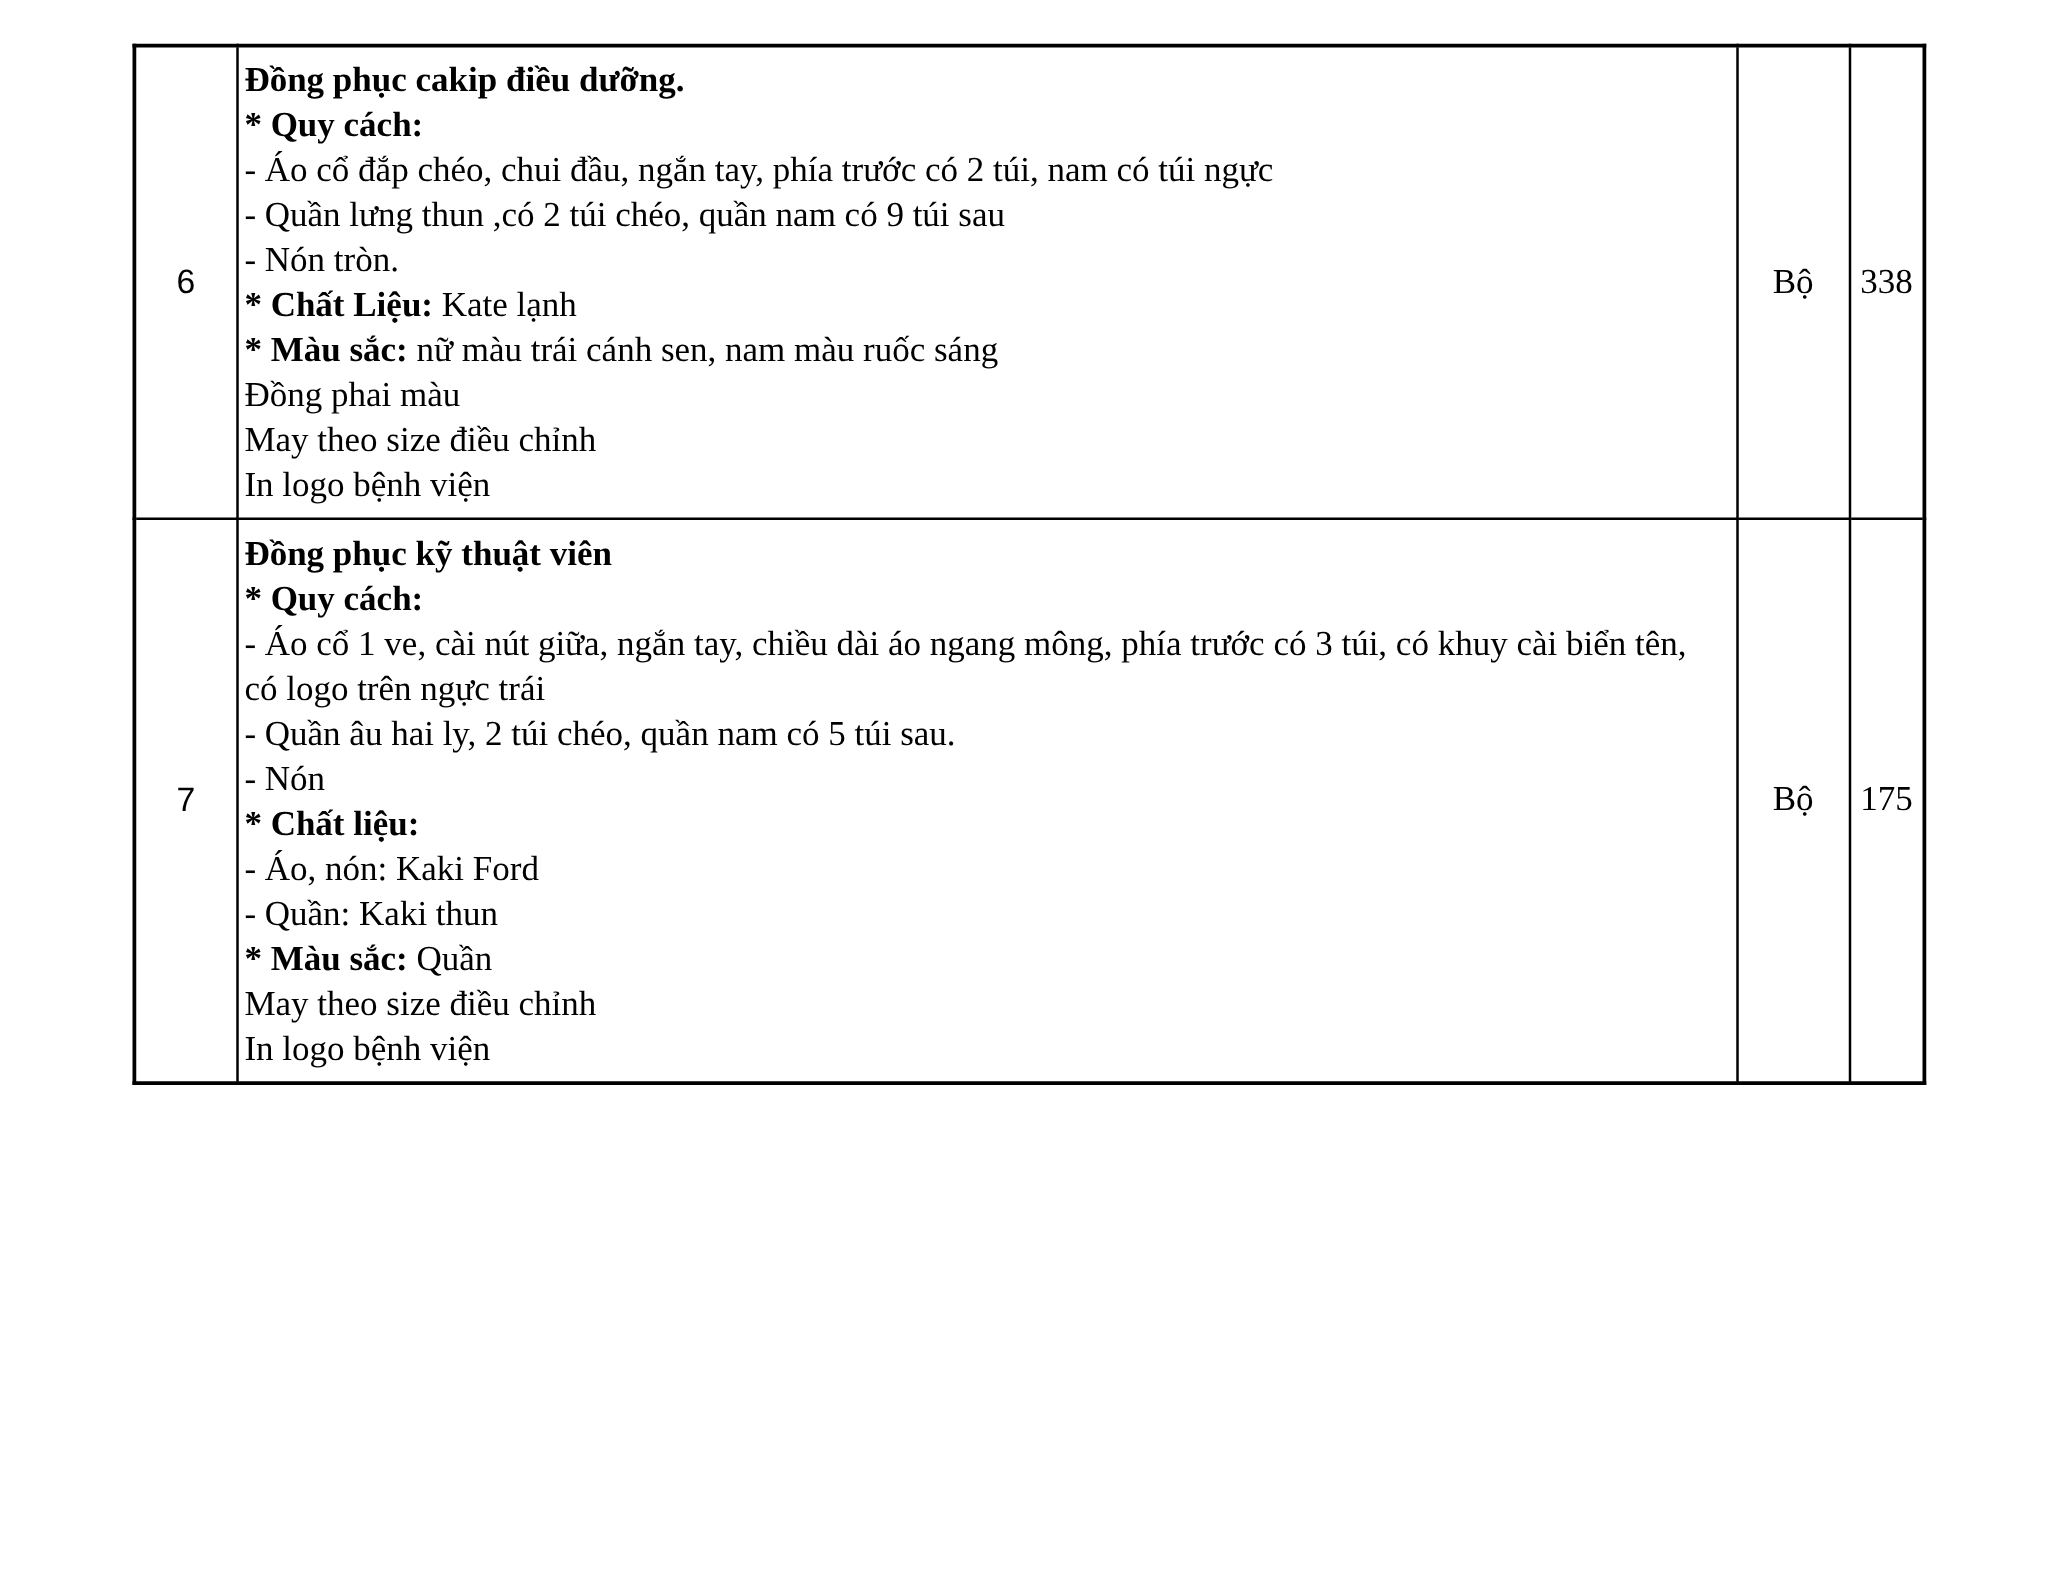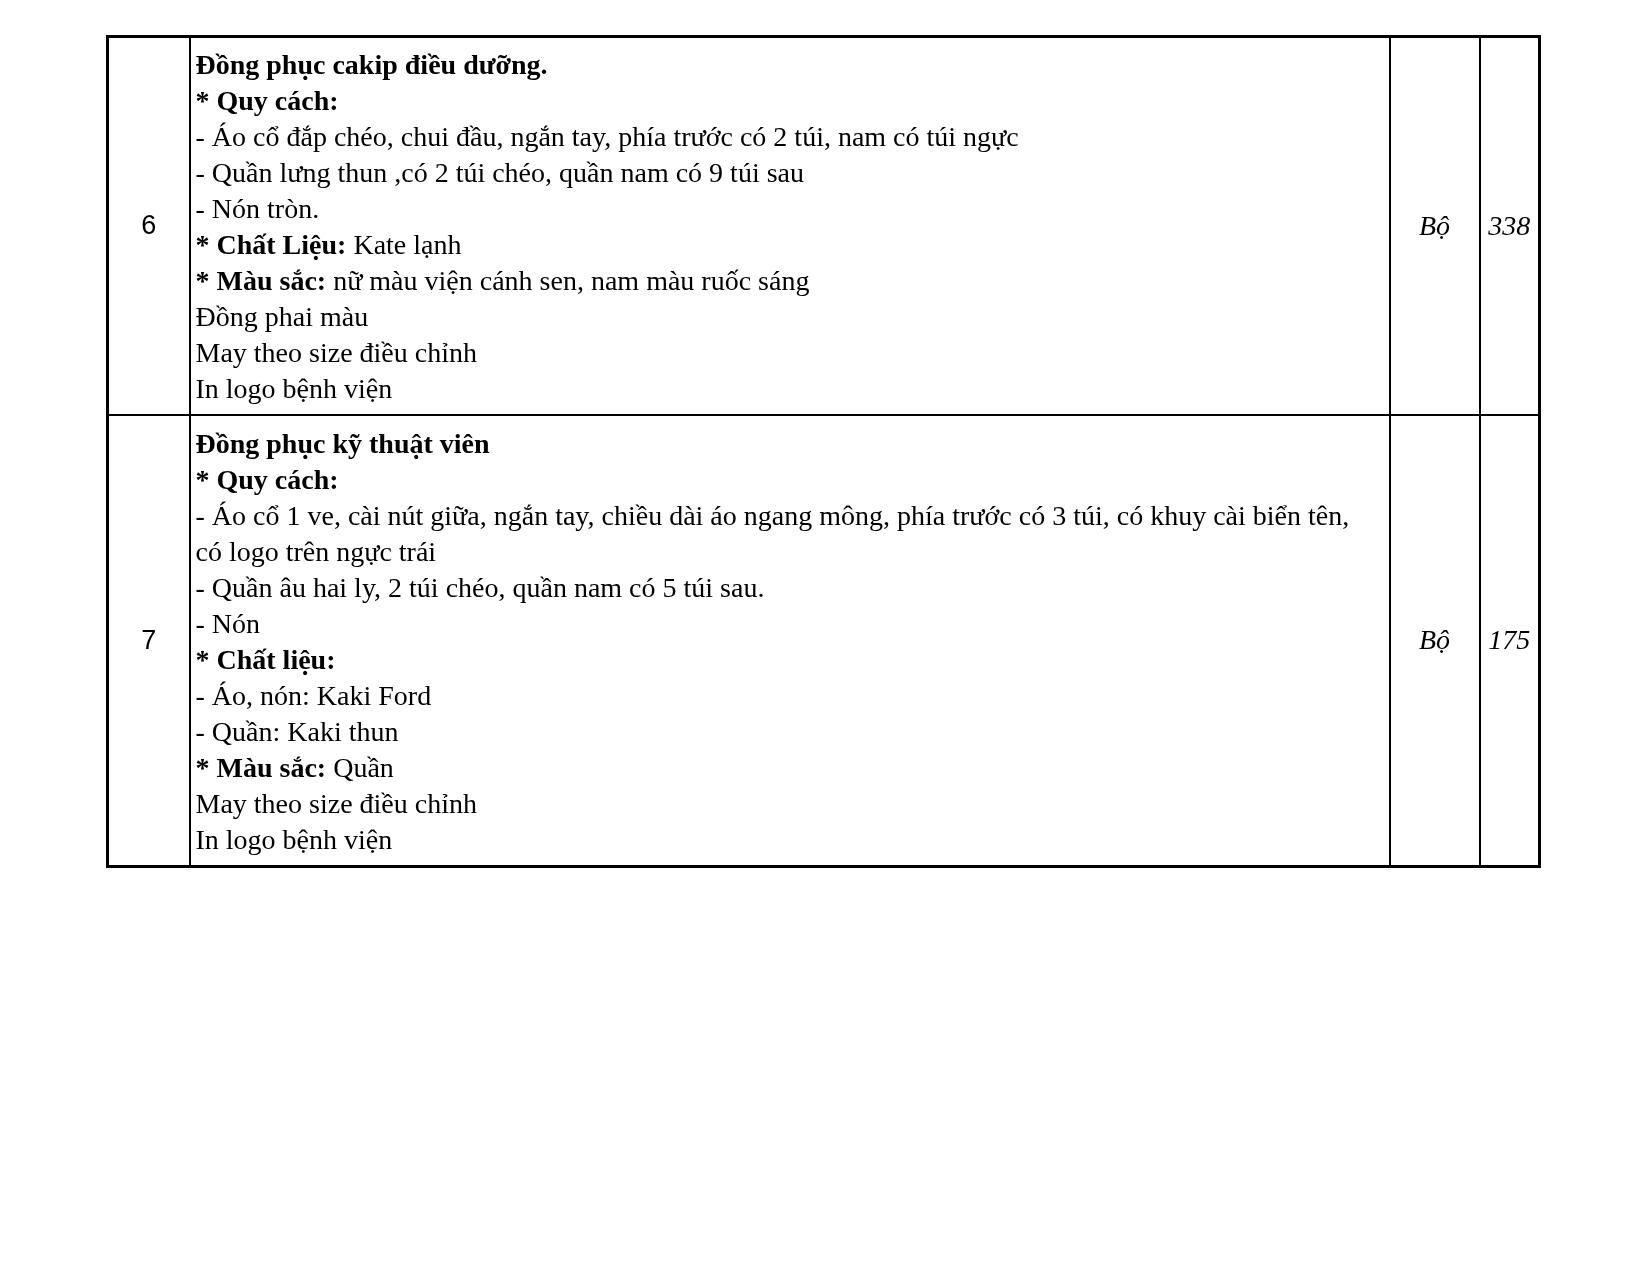--- a/index.html
+++ b/index.html
@@ -36,21 +36,20 @@
   }
   td.col-desc {
     vertical-align: top;
     padding: 3px 6px 0 5px;
     font-size: 28px;
     line-height: 36px;
   }
   td.col-unit, td.col-qty {
     text-align: center;
     font-size: 28px;
-    font-style: italic;
   }
   .line { min-height: 36px; }
   .line b { font-weight: bold; text-align: right; }
 </style>
 </head>
 <body>
 
 <div>
   <table class="spec">
     <colgroup>
@@ -64,21 +63,21 @@
     <td class="col-no">
       <span>6</span>
     </td>
     <td class="col-desc">
             <div class="line"><b>Đồng phục cakip điều dưỡng.</b></div>
             <div class="line"><b>* Quy cách:</b></div>
             <div class="line"><span>- Áo cổ đắp chéo, chui đầu, ngắn tay, phía trước có 2 túi, nam có túi ngực</span></div>
             <div class="line"><span>- Quần lưng thun ,có 2 túi chéo, quần nam có 9 túi sau</span></div>
             <div class="line"><span>- Nón tròn.</span></div>
             <div class="line"><b>* Chất Liệu:</b><span> Kate lạnh</span></div>
-            <div class="line"><b>* Màu sắc:</b><span> nữ màu viện cánh sen, nam màu ruốc sáng</span></div>
+            <div class="line"><b>* Màu sắc:</b><span> nữ màu trái cánh sen, nam màu ruốc sáng</span></div>
             <div class="line"><span>Đồng phai màu</span></div>
             <div class="line"><span>May theo size điều chỉnh</span></div>
             <div class="line"><span>In logo bệnh viện</span></div>
           </td>
     <td class="col-unit">
       <span>Bộ</span>
     </td>
     <td class="col-qty">
       <span>338</span>
     </td>

